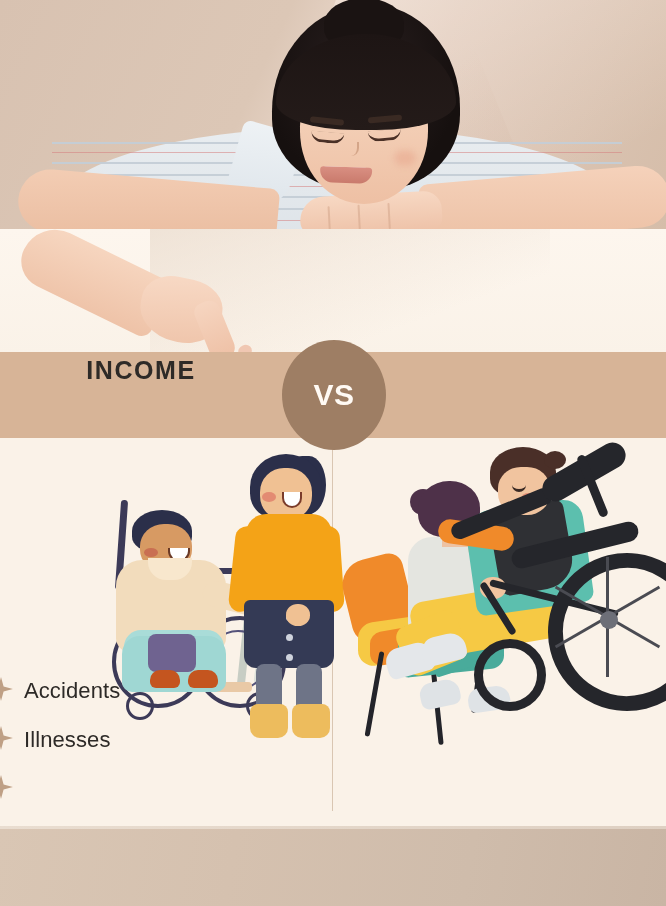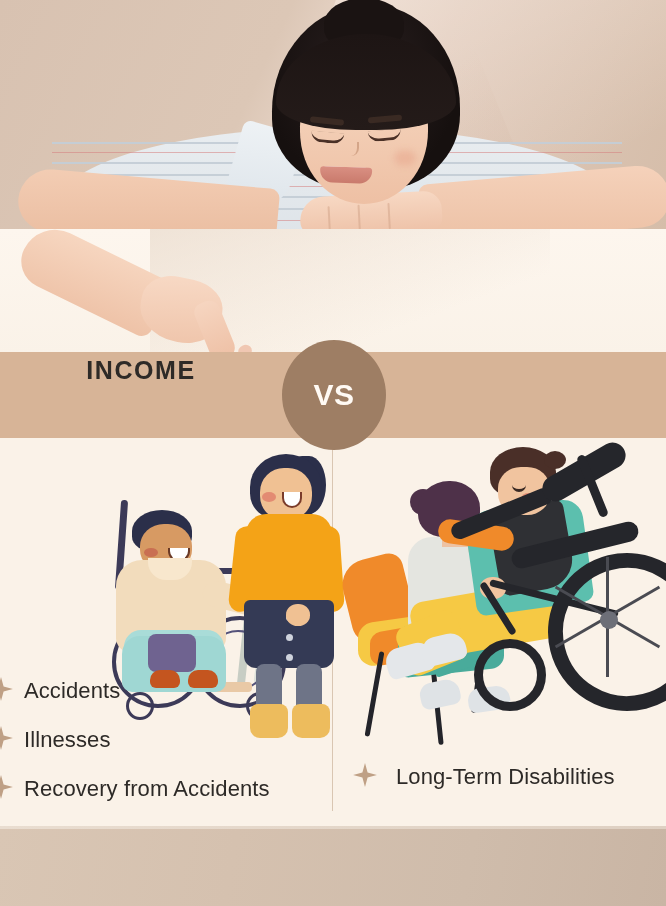--- a/index.html
+++ b/index.html
@@ -463,33 +463,22 @@
       </span>
       <span class="txt">Illnesses</span>
     </div>
 
     <div class="li">
       <span class="bullet">
         <svg width="26" height="26" viewBox="0 0 24 24" aria-hidden="true">
           <path d="M12 1 L14.4 9.6 L23 12 L14.4 14.4 L12 23 L9.6 14.4 L1 12 L9.6 9.6 Z" fill="#bfa085"></path>
         </svg>
       </span>
-      <span class="txt">Recovery from Accidents</span>
-    </div>
-
-  </div>
-
-  <div class="listR">
-    <div class="li">
-      <span class="bullet">
-        <svg width="26" height="26" viewBox="0 0 24 24" aria-hidden="true">
-          <path d="M12 1 L14.4 9.6 L23 12 L14.4 14.4 L12 23 L9.6 14.4 L1 12 L9.6 9.6 Z" fill="#bfa085"></path>
-        </svg>
-      </span>
-      <span class="txt">Long-Term Disabilities</span>
-    </div>
-  </div>
+    </div>
+
+  </div>
+
 
   <div class="bottomBand">
     <div class="lip"></div>
   </div>
 
 </div>
 
 </body></html>

